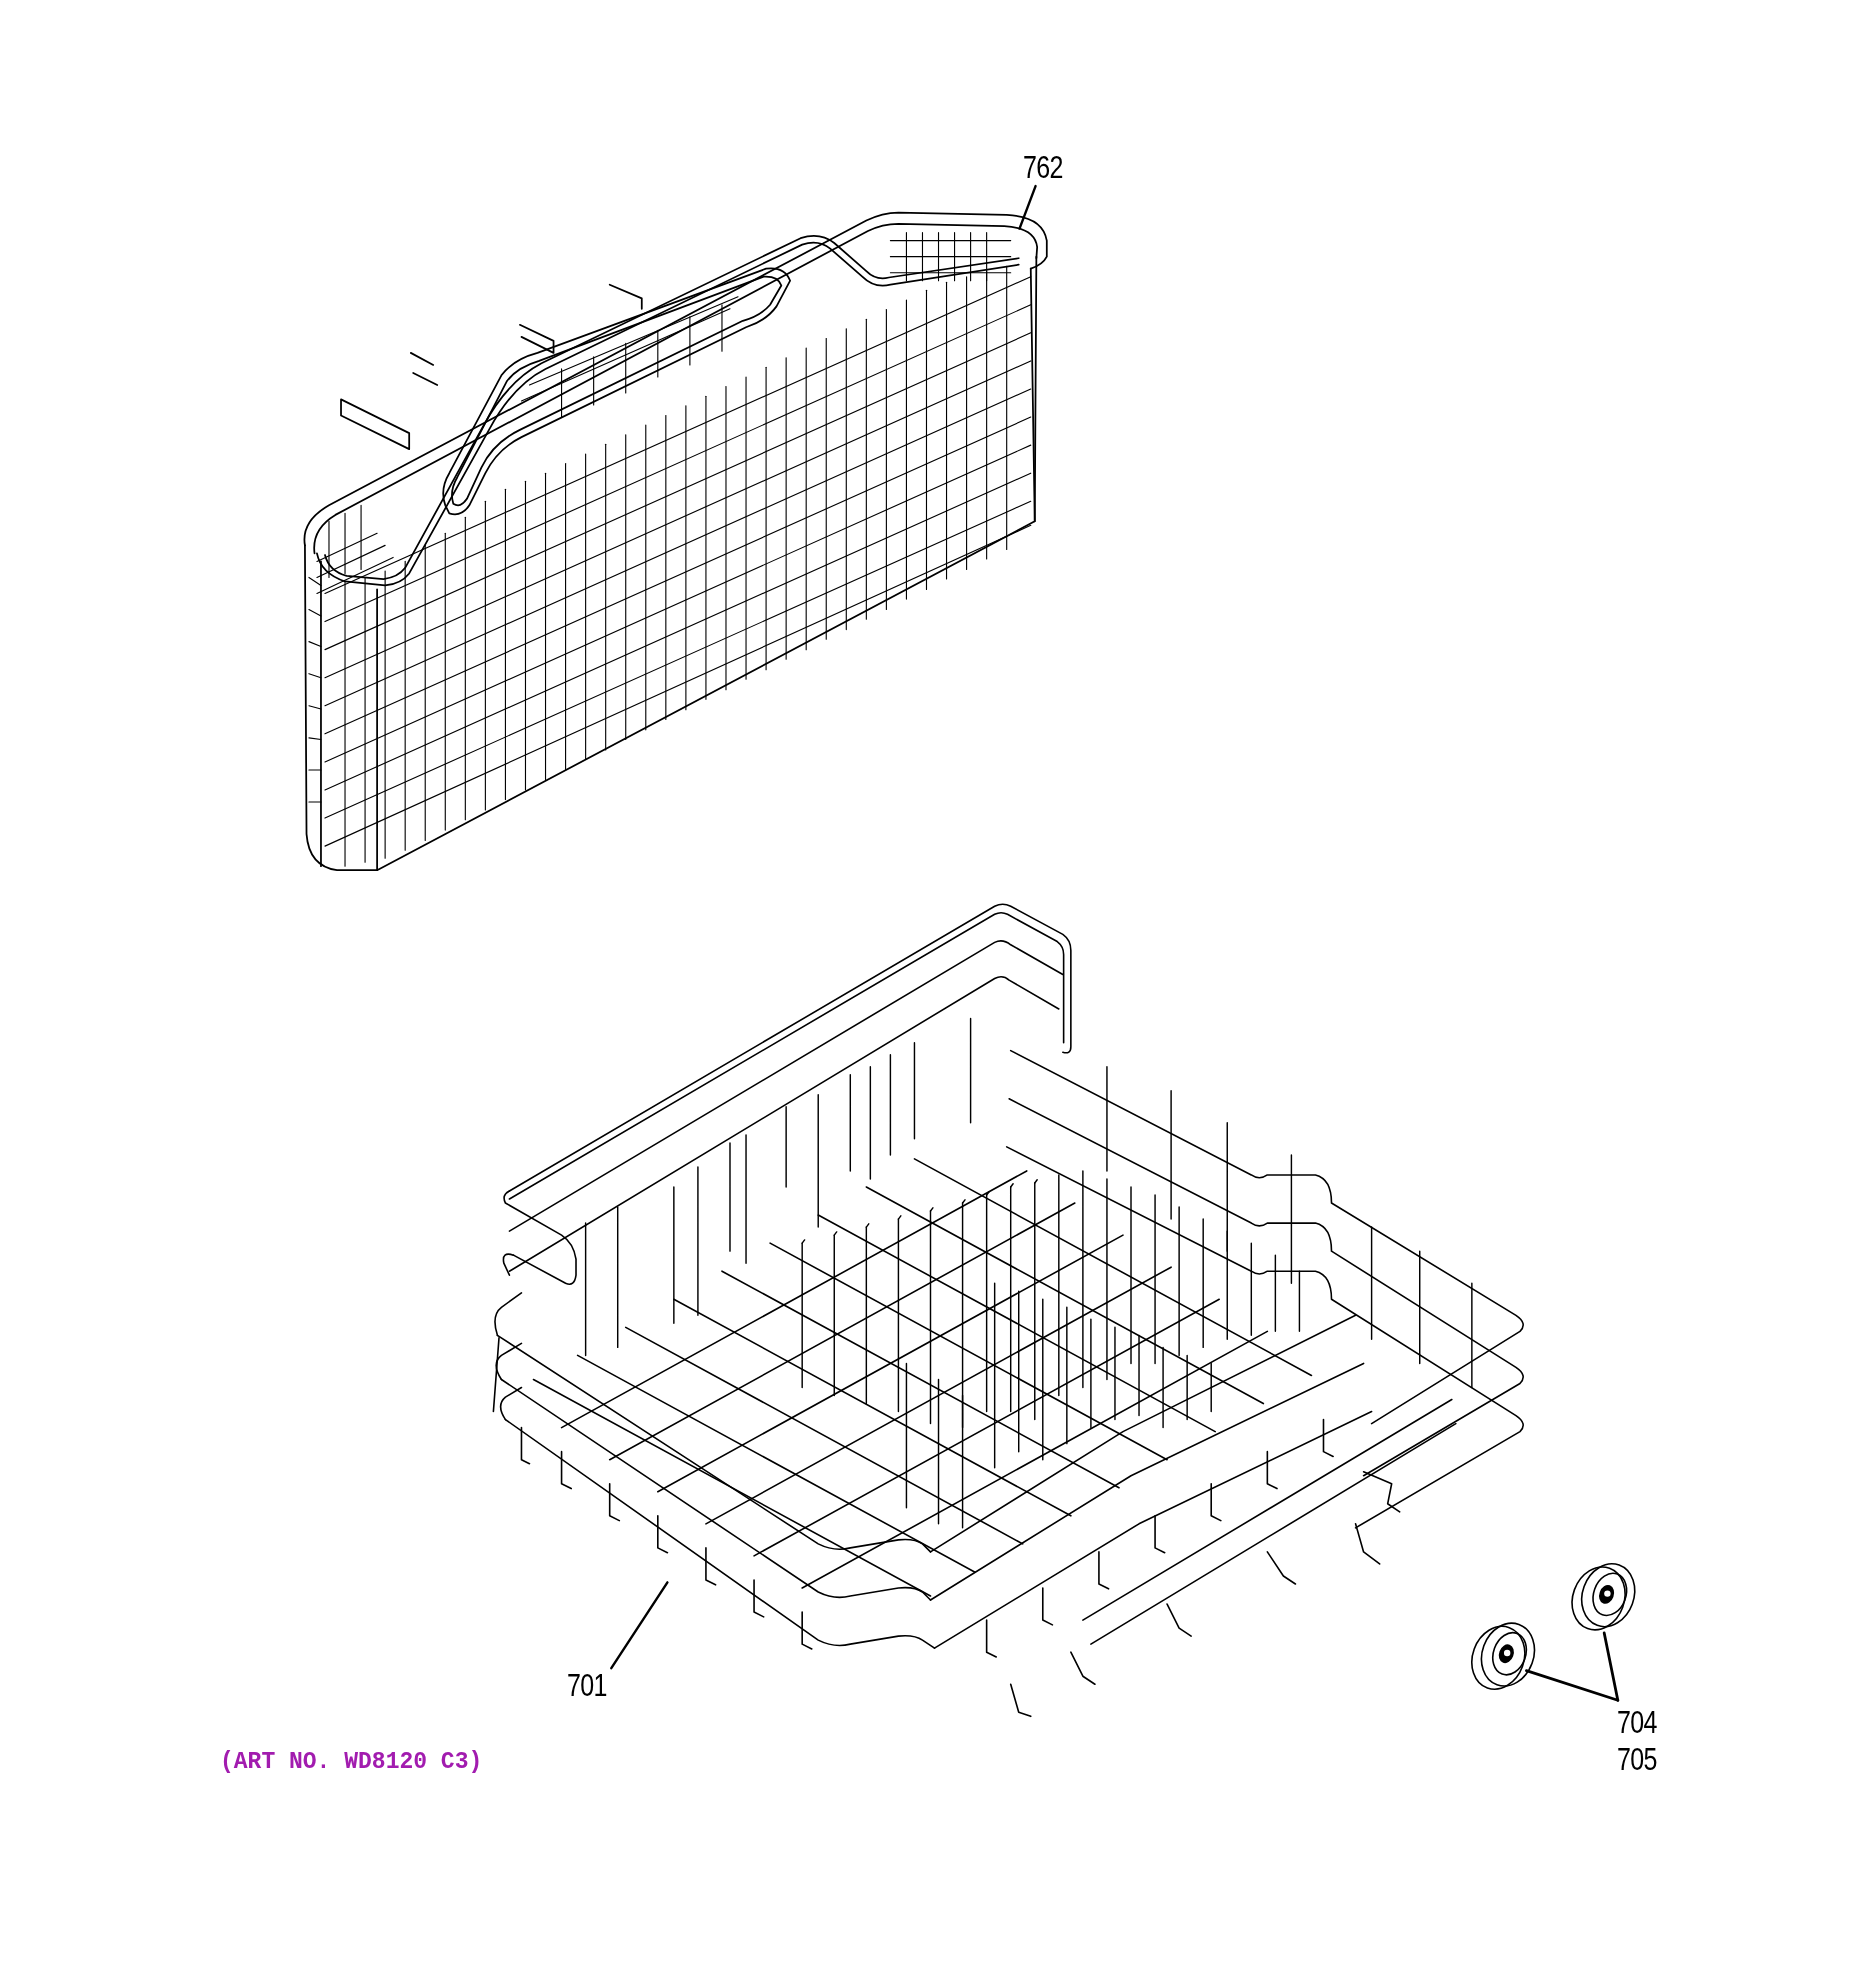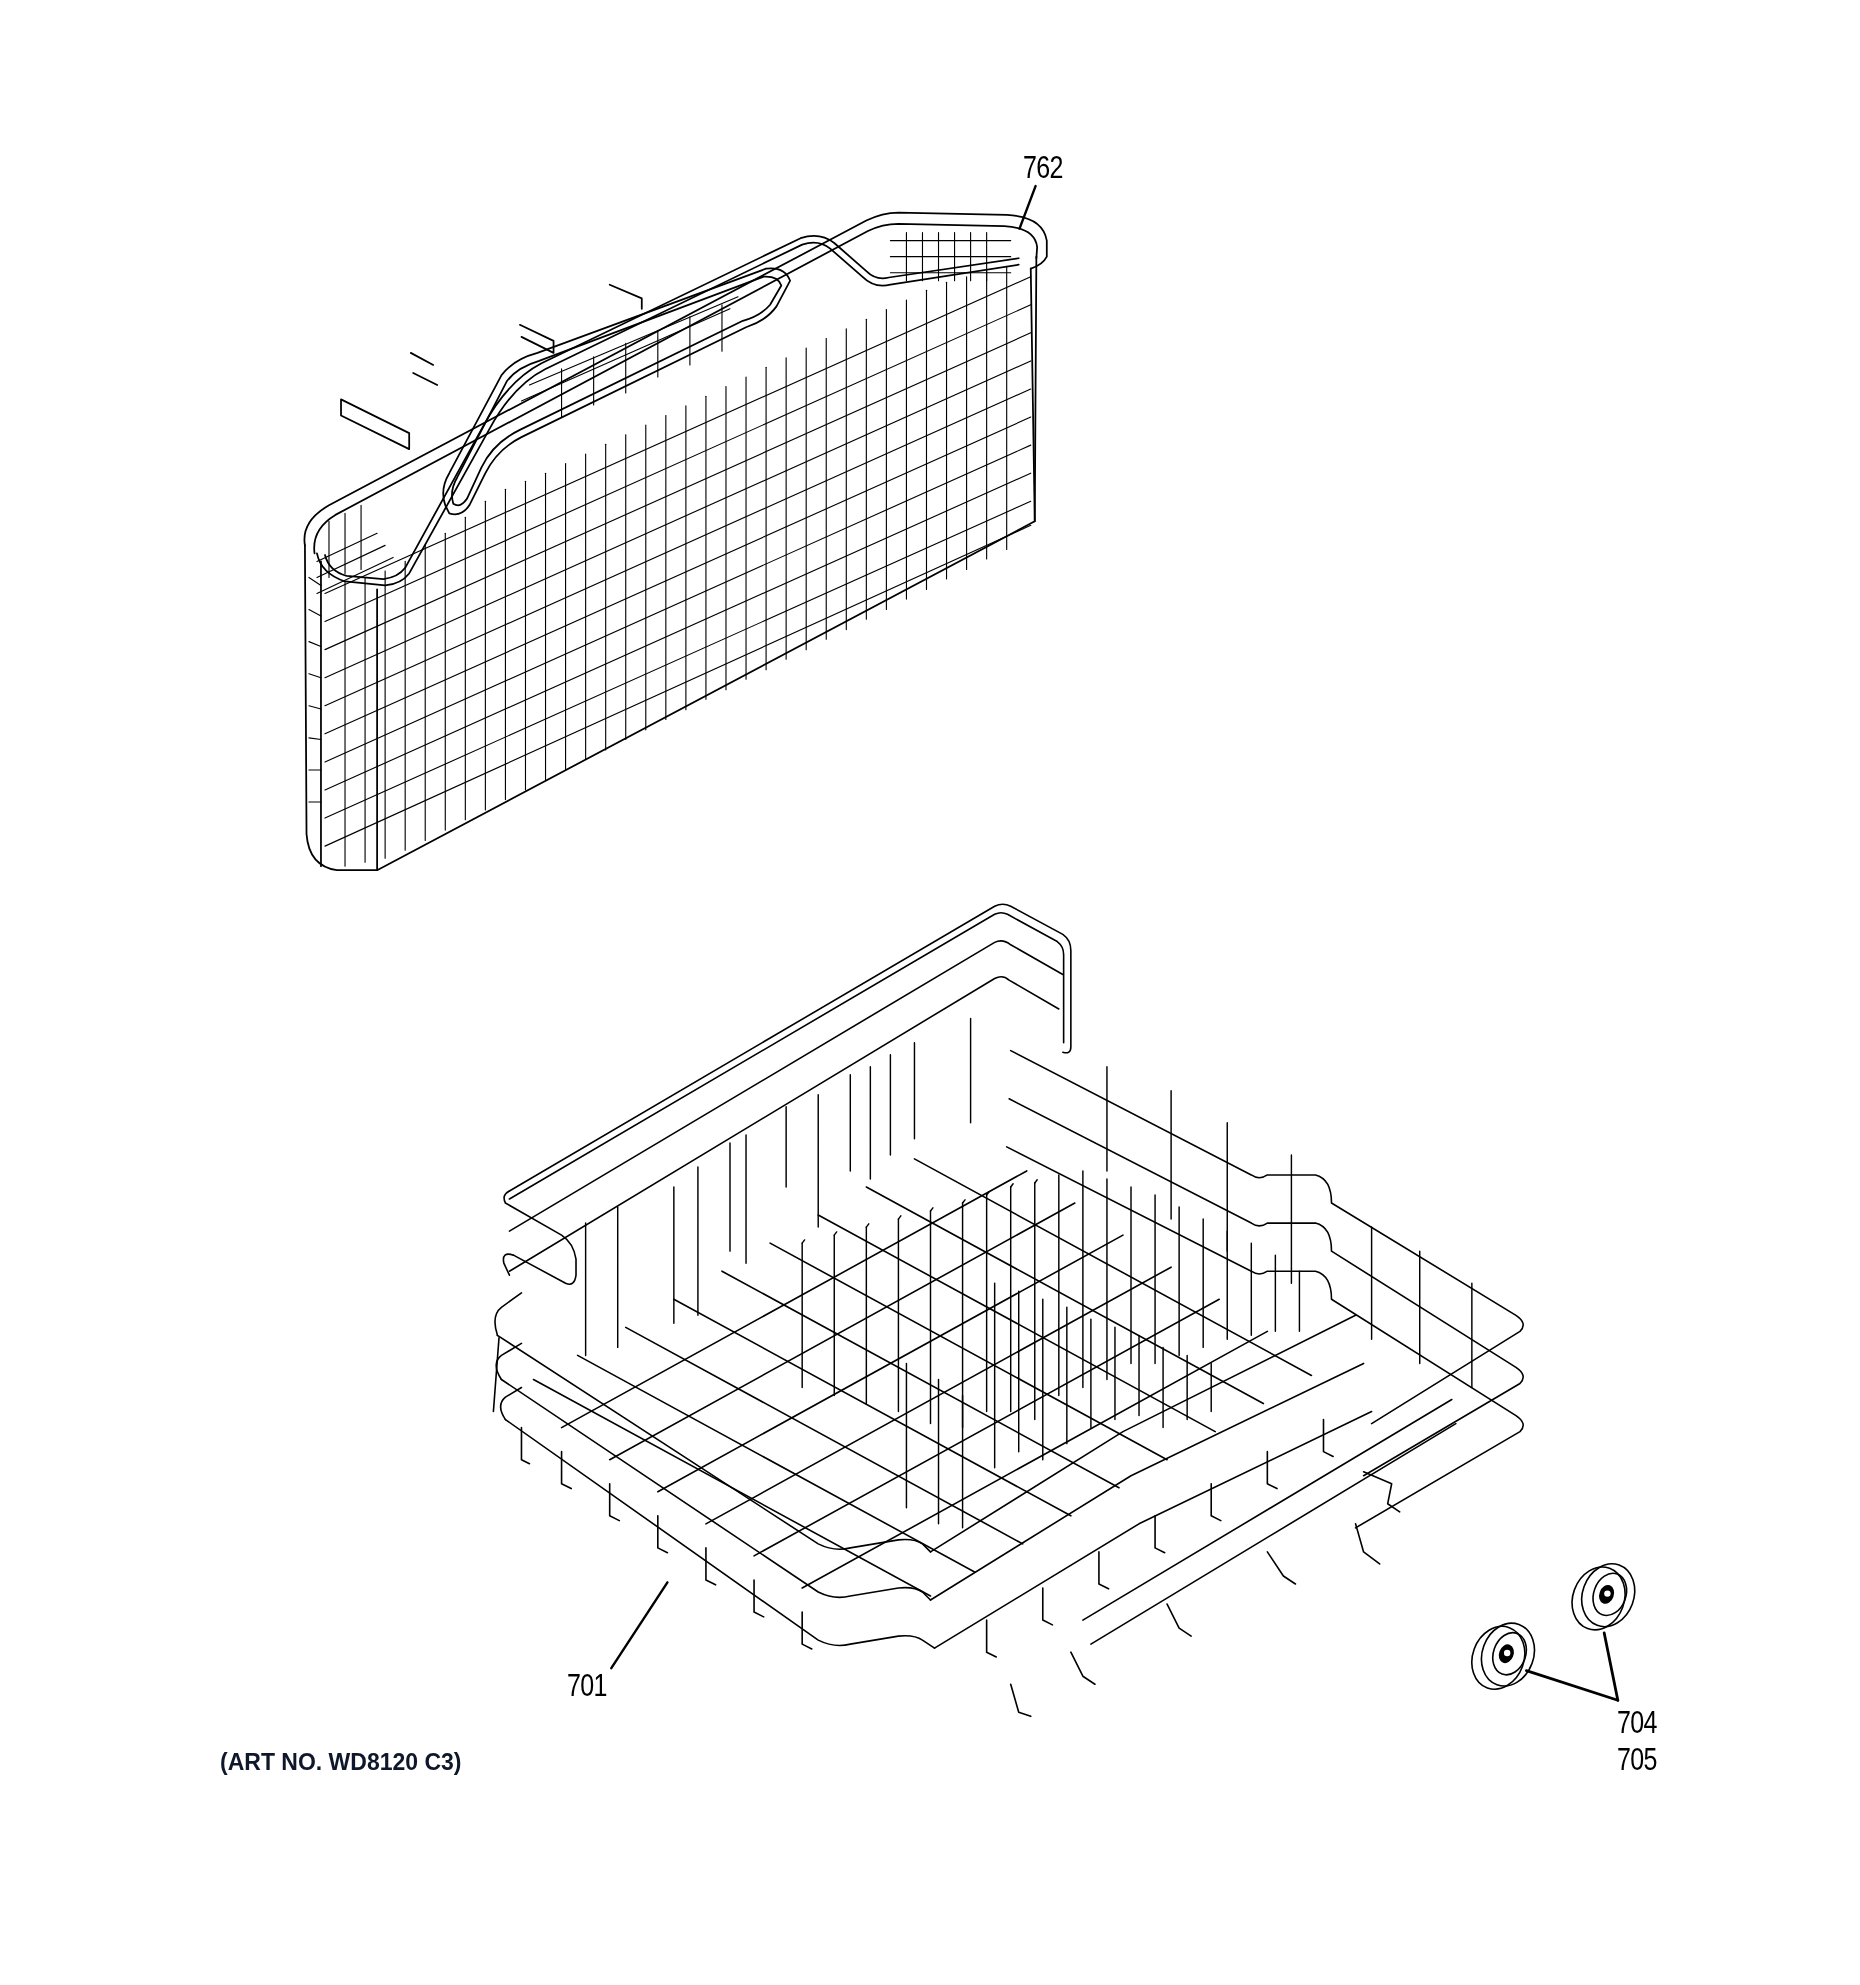--- a/index.html
+++ b/index.html
@@ -1,19 +1,19 @@
 <!DOCTYPE html>
 <html style="font-size:13px"><head>
 <meta charset="utf-8">
 <style>
   html, body { margin:0; padding:0; background:#ffffff; }
   body { width:1861px; height:1985px; position:relative; overflow:hidden; font-family:"Liberation Sans", sans-serif; }
   #canvas { position:absolute; left:0; top:0; width:1861px; height:1985px; }
   .callout { position:absolute; font-family:"Liberation Sans Narrow","Liberation Sans", sans-serif; font-size:30.5px; color:#000; letter-spacing:-0.8px; transform:scaleX(0.82); transform-origin:left top; line-height:1; }
-  .artno { position:absolute; font-family:Liberation Sans, sans-serif; font-weight:bold; font-size:23px; color:#0f172a; line-height:1; }
+  .artno { position:absolute; font-family:Liberation Mono, monospace; font-weight:bold; font-size:23px; color:#a21caf; line-height:1; }
 </style>
 </head>
 <body>
 
 <svg id="canvas" viewBox="0 0 2320 2475" xmlns="http://www.w3.org/2000/svg" fill="none" stroke="#000" stroke-linejoin="round" stroke-linecap="round">
 
   <g stroke-width="2.2">
 
     <path d="M380 680 Q375 650 410 630 L1080 275 Q1100 265 1120 265 L1255 268 Q1300 270 1305 300 L1305 320 Q1300 330 1285 335"></path>
     <path d="M392 690 Q388 660 418 642 L1082 288 Q1100 279 1120 279 L1252 282 Q1290 284 1293 308 L1292 322"></path>

